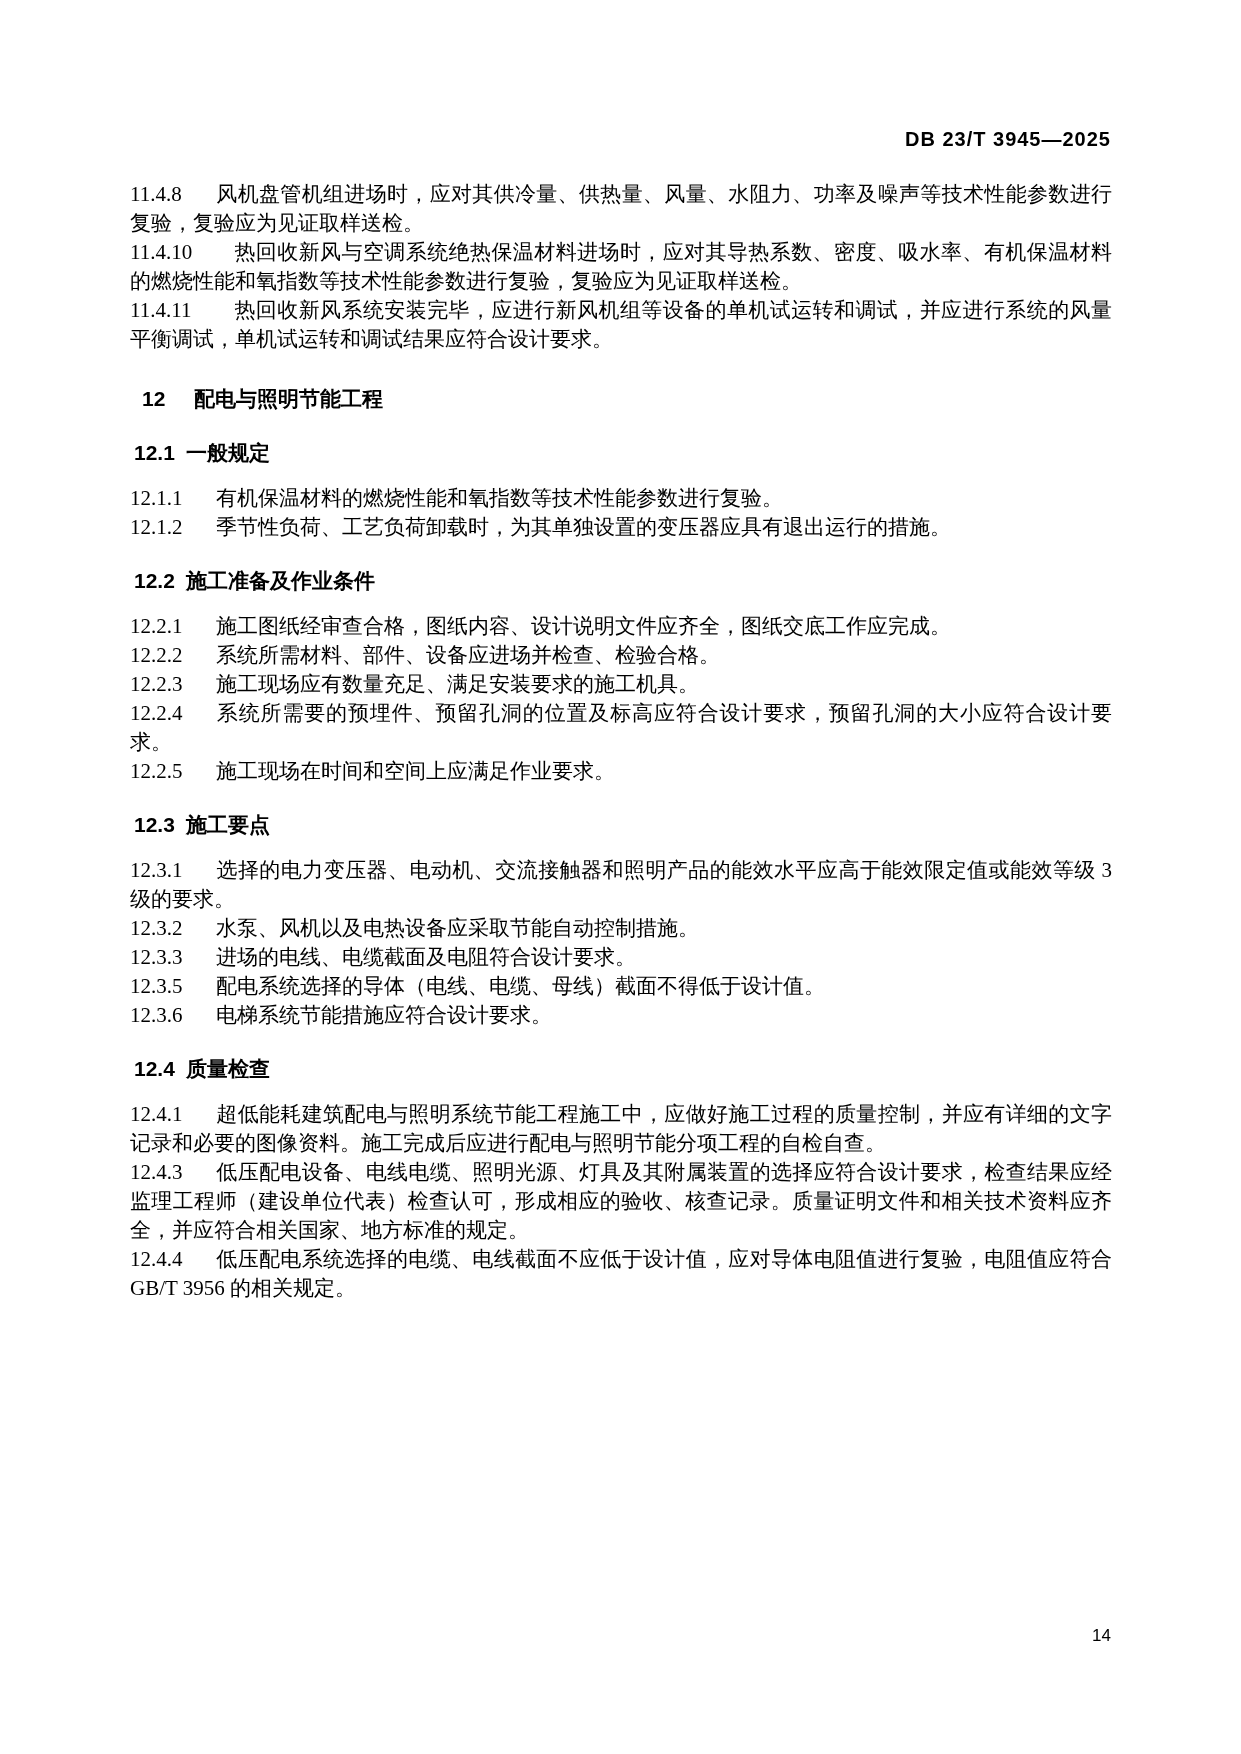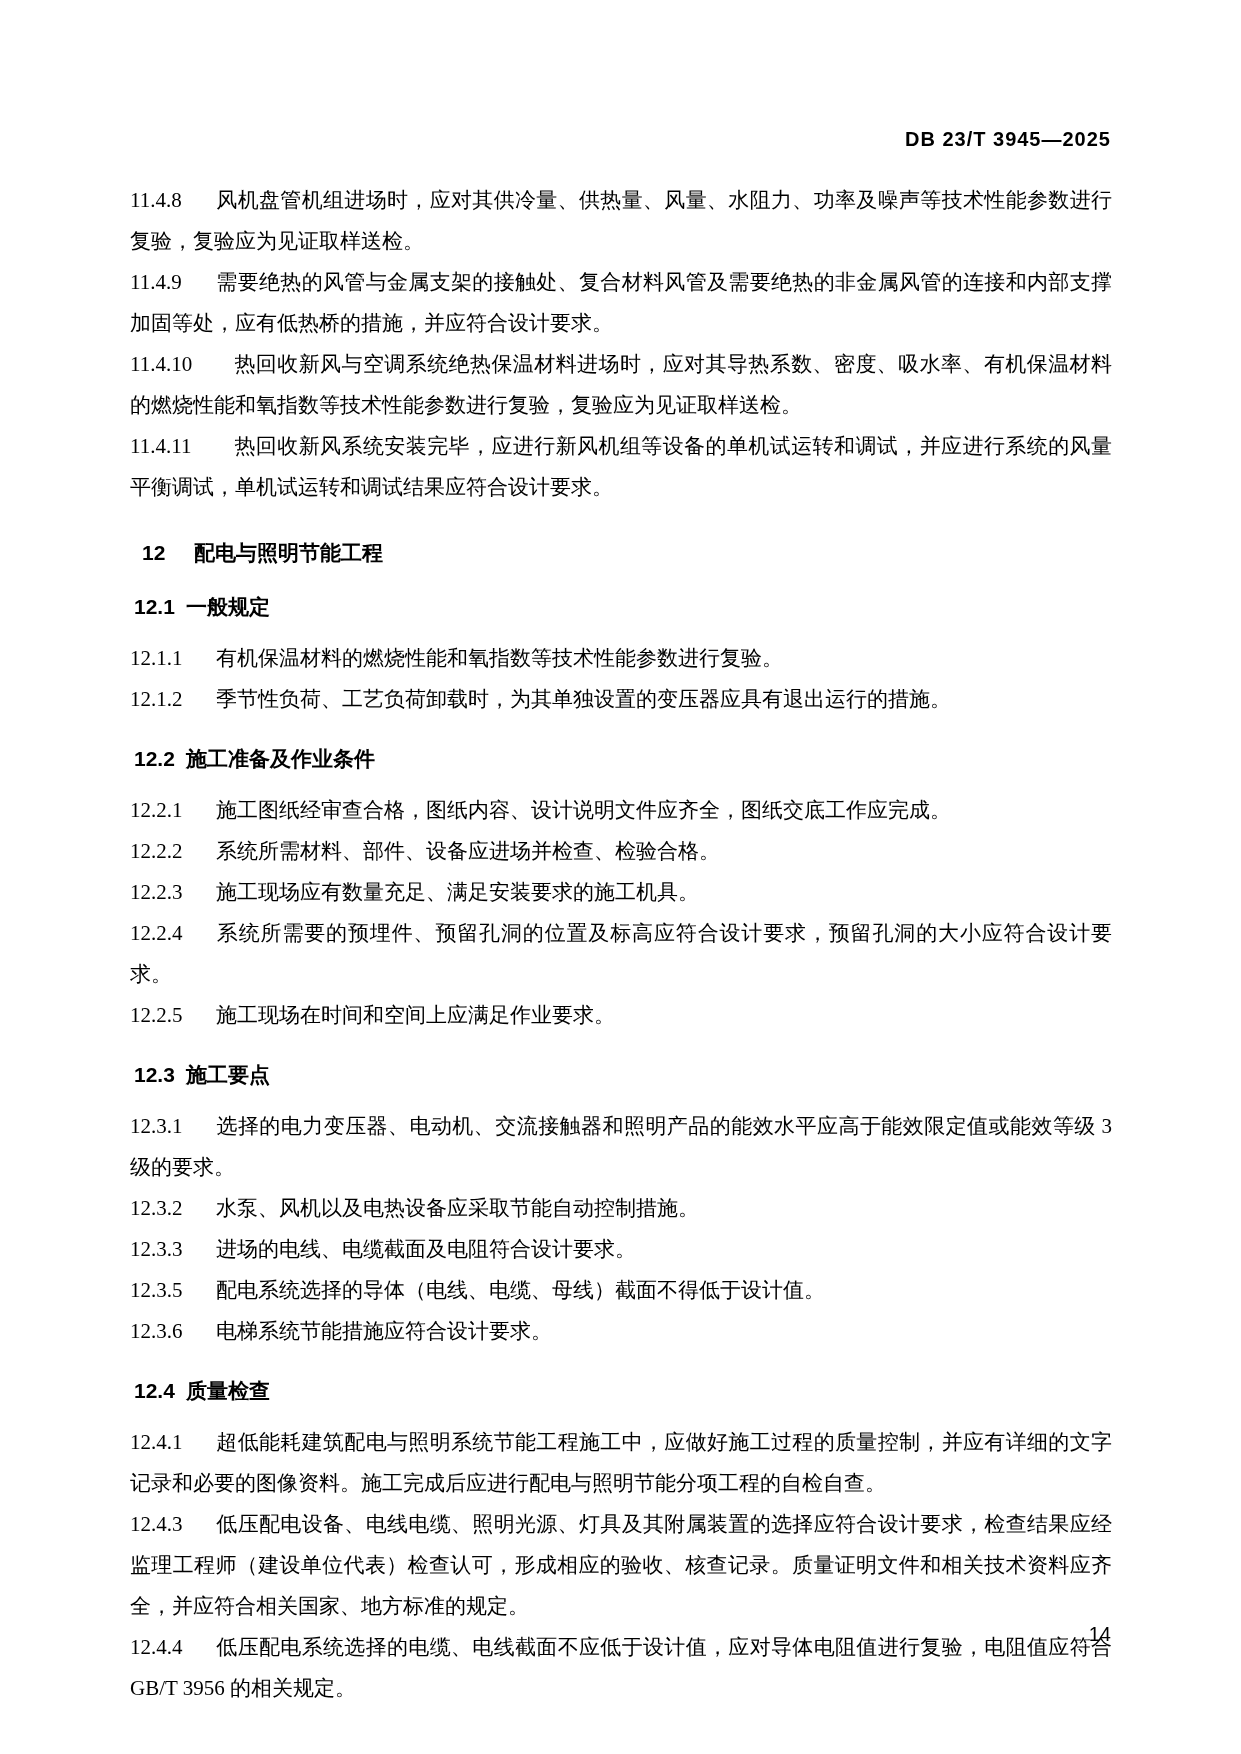--- a/index.html
+++ b/index.html
@@ -34,21 +34,21 @@
   }
   .content {
     position: absolute;
     top: 180px;
     left: 130px;
     width: 982px;
   }
   p {
     margin: 0;
     font-size: 21px;
-    line-height: 41px;
+    line-height: 29px;
     text-align: justify;
     text-justify: inter-ideograph;
   }
   p.clause {
     text-indent: 0;
   }
   h2.section {
     margin: 30px 0 22px 12px;
     font-family: "Liberation Sans", "DejaVu Sans", sans-serif;
     font-size: 21px;
@@ -64,21 +64,21 @@
   }
   h2.section .sec-num, h3.subsection .sec-num {
     display: inline-block;
     min-width: 52px;
   }
   .pagenum {
     position: absolute;
     bottom: 108px;
     right: 130px;
     font-family: "Liberation Sans", "DejaVu Sans", sans-serif;
-    font-size: 20px;
+    font-size: 17px;
     margin-top: 16px;
   }
   .clause-num {
     display: inline-block;
     min-width: 86px;
   }
   .clause-num.wide {
     min-width: 104px;
   }
 </style>
@@ -86,21 +86,20 @@
 <body>
 
 <div class="page">
 
   <div class="header">DB 23/T 3945—2025</div>
 
   <div class="content">
 
     <p class="clause"><span class="clause-num">11.4.8</span><span>风机盘管机组进场时，应对其供冷量、供热量、风量、水阻力、功率及噪声等技术性能参数进行复验，复验应为见证取样送检。</span></p>
 
-    <p class="clause"><span class="clause-num">11.4.9</span><span>需要绝热的风管与金属支架的接触处、复合材料风管及需要绝热的非金属风管的连接和内部支撑加固等处，应有低热桥的措施，并应符合设计要求。</span></p>
 
     <p class="clause"><span class="clause-num wide">11.4.10</span><span>热回收新风与空调系统绝热保温材料进场时，应对其导热系数、密度、吸水率、有机保温材料的燃烧性能和氧指数等技术性能参数进行复验，复验应为见证取样送检。</span></p>
 
     <p class="clause"><span class="clause-num wide">11.4.11</span><span>热回收新风系统安装完毕，应进行新风机组等设备的单机试运转和调试，并应进行系统的风量平衡调试，单机试运转和调试结果应符合设计要求。</span></p>
 
     <h2 class="section"><span class="sec-num">12</span><span>配电与照明节能工程</span></h2>
 
     <h3 class="subsection"><span class="sec-num">12.1</span><span>一般规定</span></h3>
 
     <p class="clause"><span class="clause-num">12.1.1</span><span>有机保温材料的燃烧性能和氧指数等技术性能参数进行复验。</span></p>

